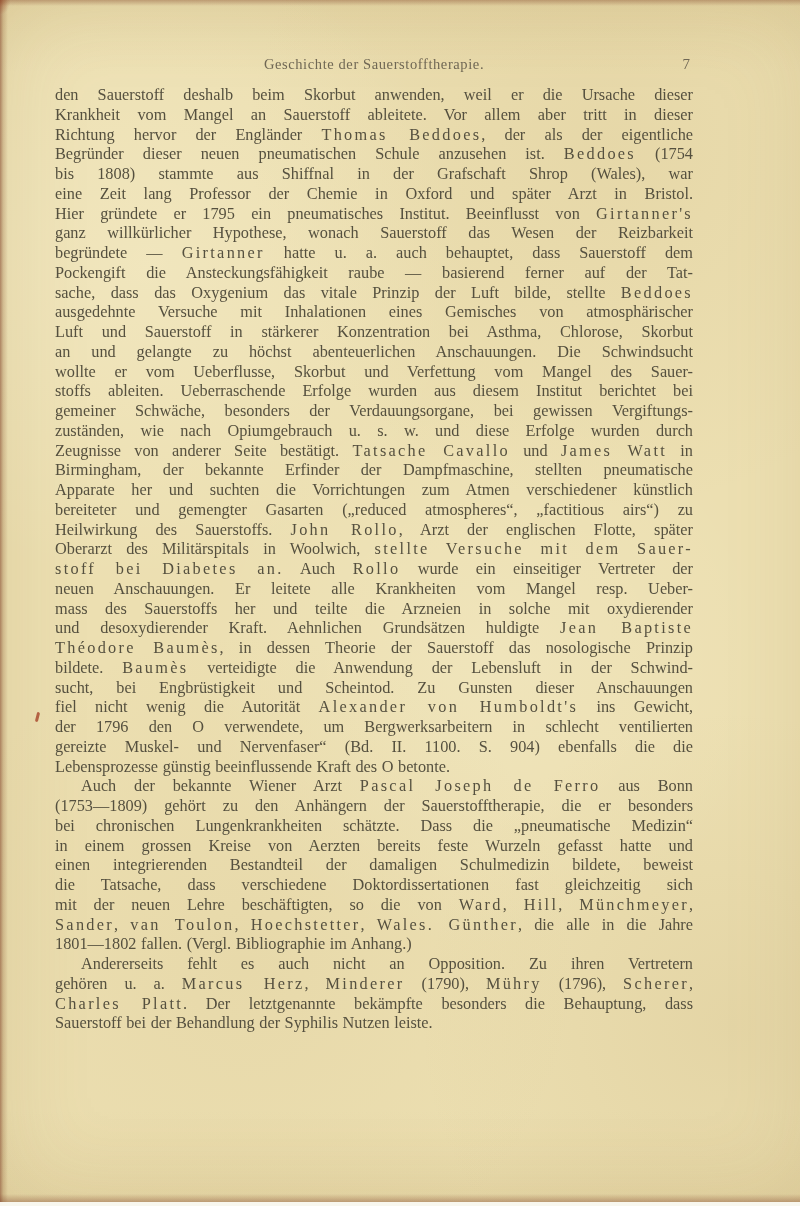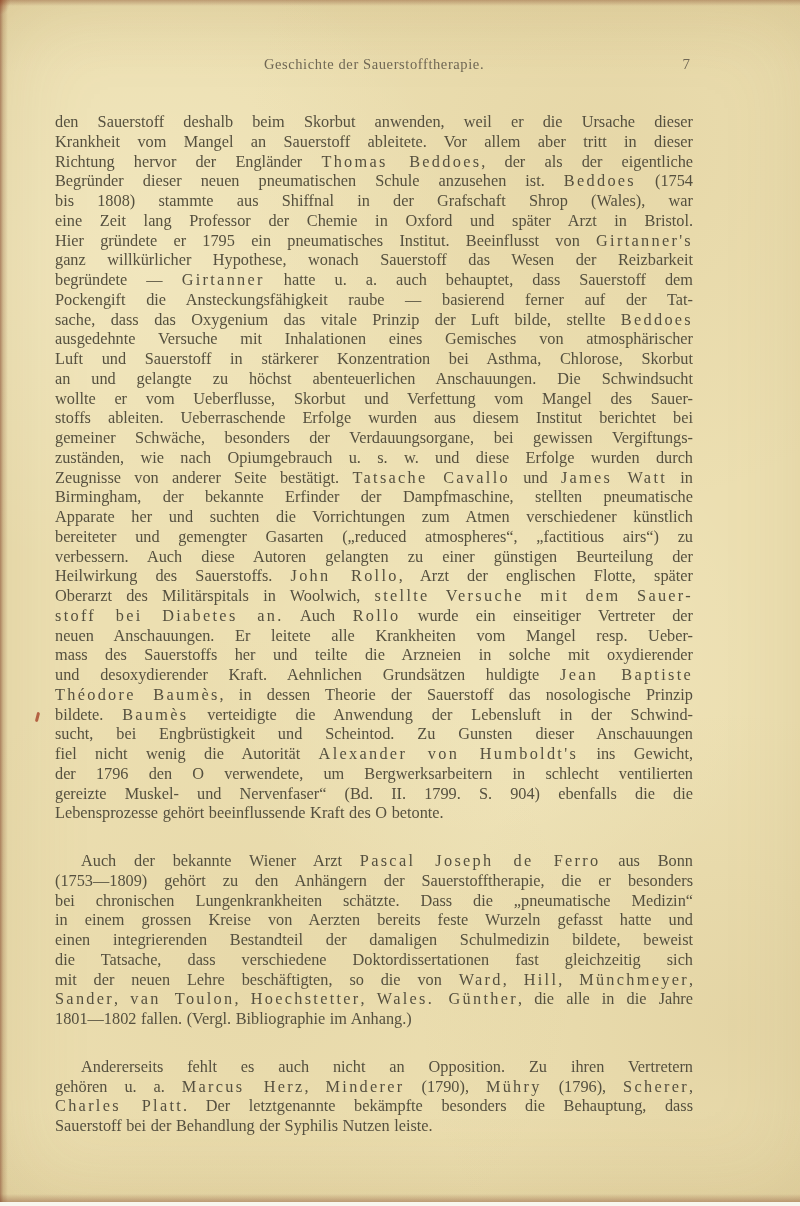--- a/index.html
+++ b/index.html
@@ -52,32 +52,32 @@
     position: absolute; left: 36px; top: 712px; width: 3px; height: 10px;
     background: #a23a20; border-radius: 2px; transform: rotate(14deg); opacity: 0.75;
     pointer-events: none;
   }
   .header {
     position: absolute; top: 56px; left: 55px; width: 638px; height: 20px;
     font-size: 14.5px; letter-spacing: 0.6px; color: #6f6754; text-align: center;
   }
   .page-number { position: absolute; right: 3px; top: 0; font-size: 15px; letter-spacing: 0; }
   .body-text {
-    position: absolute; top: 112px; left: 55px; width: 638px;
+    position: absolute; top: 85px; left: 55px; width: 638px;
     font-size: 16.3px; color: #55503f;
     text-rendering: optimizeLegibility;
   }
   .line {
     height: 19.75px; line-height: 19.75px;
     text-align: justify; text-align-last: justify;
     overflow: hidden;
     word-spacing: 0.5px;
   }
   .line.par-end { text-align-last: left; }
-  .line.indent { text-indent: 26px; margin-top: 28px; }
+  .line.indent { text-indent: 26px; }
   .sperr { letter-spacing: 2.3px; }
 </style>
 </head>
 <body>
 
 <div class="page" style="background-color: rgb(236, 223, 177);">
   <div class="texture"></div>
   <div class="edge-left"></div>
   <div class="edge-top"></div>
   <div class="edge-right"></div>
@@ -107,34 +107,33 @@
       <div class="line">Luft und Sauerstoff in stärkerer Konzentration bei Asthma, Chlorose, Skorbut</div>
       <div class="line">an und gelangte zu höchst abenteuerlichen Anschauungen. Die Schwindsucht</div>
       <div class="line">wollte er vom Ueberflusse, Skorbut und Verfettung vom Mangel des Sauer-</div>
       <div class="line">stoffs ableiten. Ueberraschende Erfolge wurden aus diesem Institut berichtet bei</div>
       <div class="line">gemeiner Schwäche, besonders der Verdauungsorgane, bei gewissen Vergiftungs-</div>
       <div class="line">zuständen, wie nach Opiumgebrauch u. s. w. und diese Erfolge wurden durch</div>
       <div class="line">Zeugnisse von anderer Seite bestätigt. <span class="sperr">Tatsache Cavallo</span> und <span class="sperr">James Watt</span> in</div>
       <div class="line">Birmingham, der bekannte Erfinder der Dampfmaschine, stellten pneumatische</div>
       <div class="line">Apparate her und suchten die Vorrichtungen zum Atmen verschiedener künstlich</div>
       <div class="line">bereiteter und gemengter Gasarten („reduced atmospheres“, „factitious airs“) zu</div>
-      <div class="line">verbessern. Auch diese Autoren gelangten zu einer günstigen Beurteilung der</div>
       <div class="line">Heilwirkung des Sauerstoffs. <span class="sperr">John Rollo</span>, Arzt der englischen Flotte, später</div>
       <div class="line">Oberarzt des Militärspitals in Woolwich, <span class="sperr">stellte Versuche mit dem Sauer-</span></div>
       <div class="line"><span class="sperr">stoff bei Diabetes an.</span> Auch <span class="sperr">Rollo</span> wurde ein einseitiger Vertreter der</div>
       <div class="line">neuen Anschauungen. Er leitete alle Krankheiten vom Mangel resp. Ueber-</div>
       <div class="line">mass des Sauerstoffs her und teilte die Arzneien in solche mit oxydierender</div>
       <div class="line">und desoxydierender Kraft. Aehnlichen Grundsätzen huldigte <span class="sperr">Jean Baptiste</span></div>
       <div class="line"><span class="sperr">Théodore Baumès</span>, in dessen Theorie der Sauerstoff das nosologische Prinzip</div>
       <div class="line">bildete. <span class="sperr">Baumès</span> verteidigte die Anwendung der Lebensluft in der Schwind-</div>
       <div class="line">sucht, bei Engbrüstigkeit und Scheintod. Zu Gunsten dieser Anschauungen</div>
       <div class="line">fiel nicht wenig die Autorität <span class="sperr">Alexander von Humboldt's</span> ins Gewicht,</div>
       <div class="line">der 1796 den O verwendete, um Bergwerksarbeitern in schlecht ventilierten</div>
-      <div class="line">gereizte Muskel- und Nervenfaser“ (Bd. II. 1799. S. 904) ebenfalls die die</div>
-      <div class="line par-end">Lebensprozesse gehört beeinflussende Kraft des O betonte.</div>
+      <div class="line">gereizte Muskel- und Nervenfaser“ (Bd. II. 1100. S. 904) ebenfalls die die</div>
+      <div class="line par-end">Lebensprozesse günstig beeinflussende Kraft des O betonte.</div>
       <div class="line indent">Auch der bekannte Wiener Arzt <span class="sperr">Pascal Joseph de Ferro</span> aus Bonn</div>
       <div class="line">(1753—1809) gehört zu den Anhängern der Sauerstofftherapie, die er besonders</div>
       <div class="line">bei chronischen Lungenkrankheiten schätzte. Dass die „pneumatische Medizin“</div>
       <div class="line">in einem grossen Kreise von Aerzten bereits feste Wurzeln gefasst hatte und</div>
       <div class="line">einen integrierenden Bestandteil der damaligen Schulmedizin bildete, beweist</div>
       <div class="line">die Tatsache, dass verschiedene Doktordissertationen fast gleichzeitig sich</div>
       <div class="line">mit der neuen Lehre beschäftigten, so die von <span class="sperr">Ward</span>, <span class="sperr">Hill</span>, <span class="sperr">Münchmeyer</span>,</div>
       <div class="line"><span class="sperr">Sander</span>, <span class="sperr">van Toulon</span>, <span class="sperr">Hoechstetter</span>, <span class="sperr">Wales. Günther</span>, die alle in die Jahre</div>
       <div class="line par-end">1801—1802 fallen. (Vergl. Bibliographie im Anhang.)</div>
       <div class="line indent">Andererseits fehlt es auch nicht an Opposition. Zu ihren Vertretern</div>

